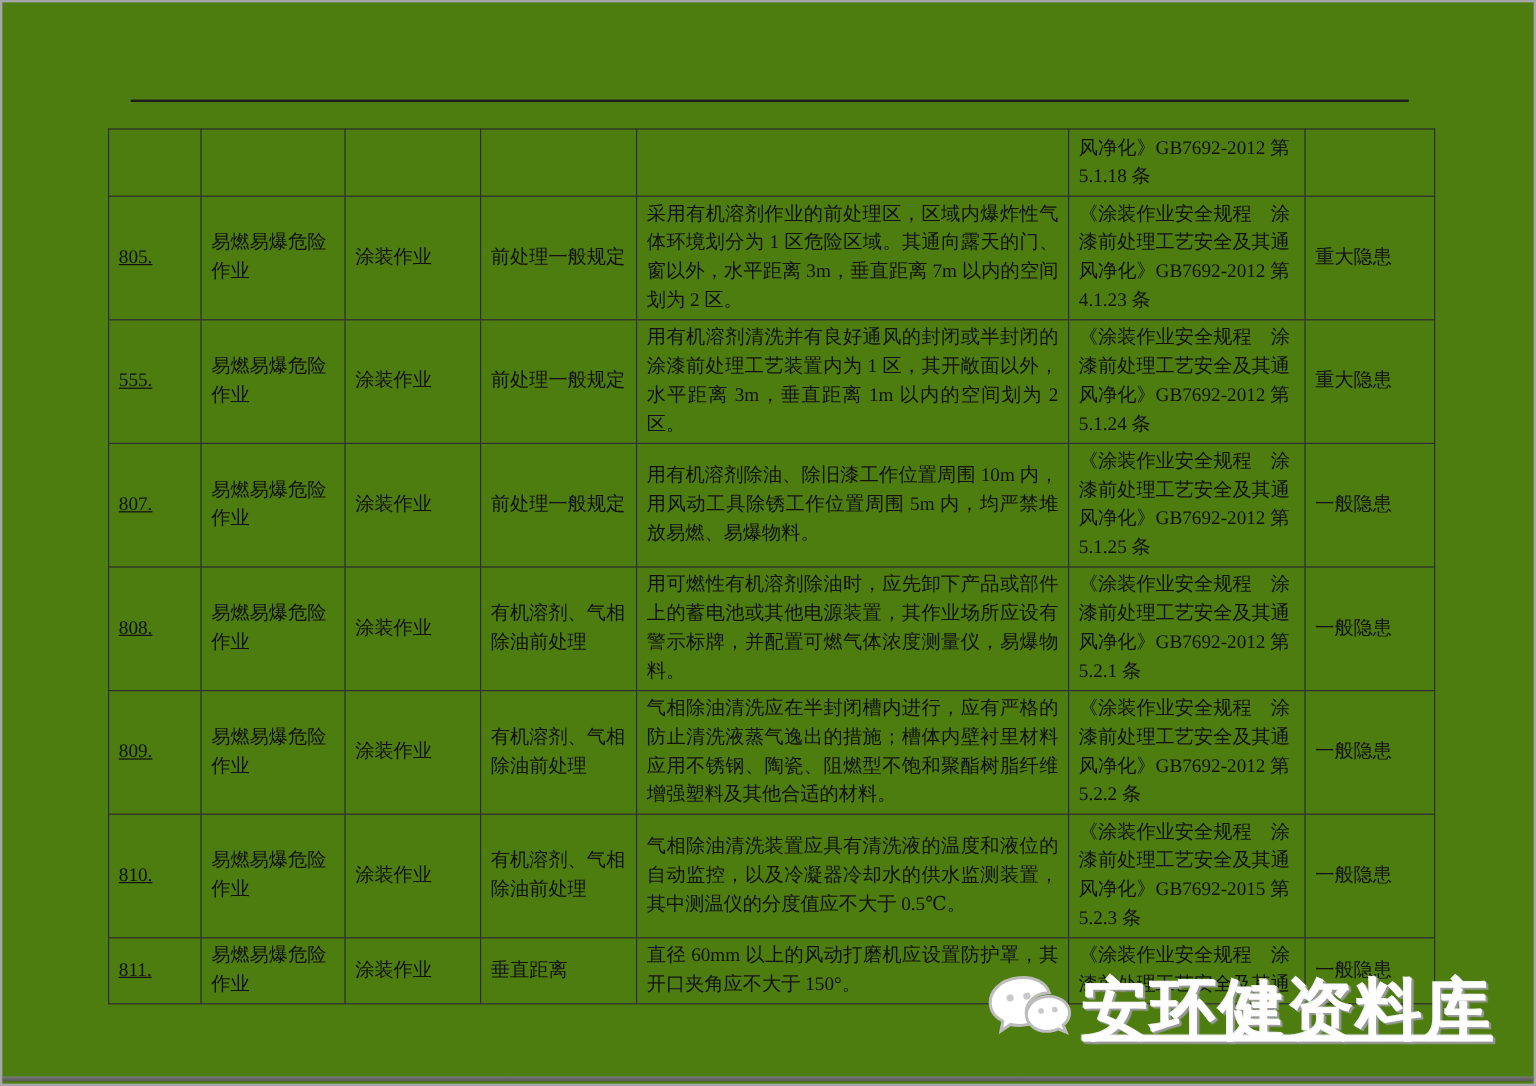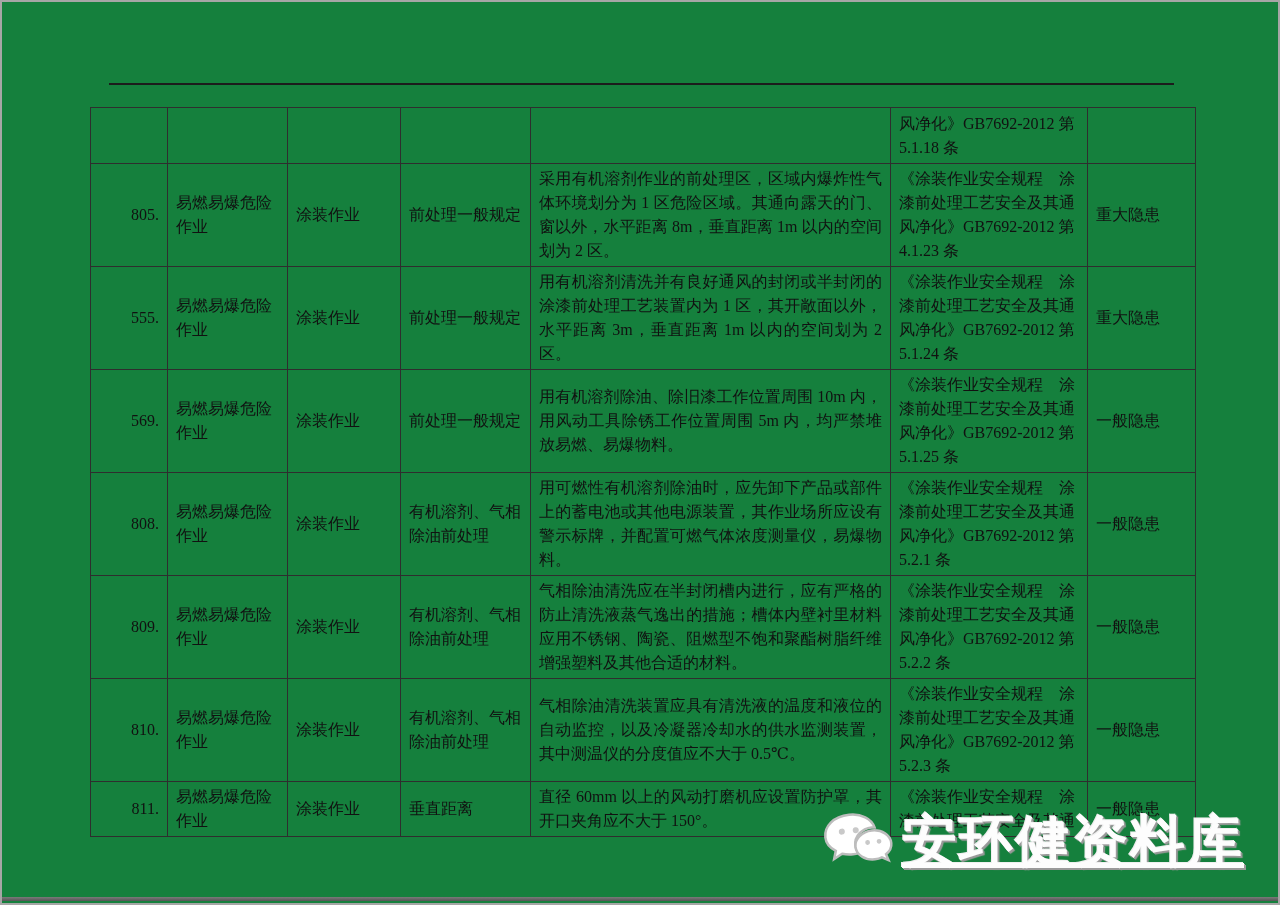--- a/index.html
+++ b/index.html
@@ -1,19 +1,19 @@
 <!DOCTYPE html>
 <html><head>
 <meta charset="utf-8">
 <style>
   html,body{margin:0;padding:0;background:#e8e8e8;}
   .page{
     position:relative;
     width:1280px;height:905px;
-    background:#15803d;
+    background:#4d7c0f;
     border:2px solid #a6a6a6;
     box-sizing:border-box;
     overflow:hidden;
     font-family:"Liberation Serif","DejaVu Serif",serif;
     color:#111;
   }
   .top-rule{
     position:absolute;left:107px;top:81px;
     width:1065px;height:2px;background:#1c1c1c;
   }
@@ -23,21 +23,21 @@
     border-collapse:collapse;
   }
   table.hazard td{
     border:1px solid #2e2e2e;
     font-size:16px;line-height:24px;
     vertical-align:middle;
     padding:3px 8px;
     overflow:hidden;
     box-sizing:border-box;
   }
-  td.c-no{text-align:right;padding:3px 2px;}
+  td.c-no{text-align:left;padding:3px 2px;text-decoration:underline;}
   td.c-desc{text-align:justify;}
   td.c-reg{padding:3px 6px 3px 9px;}
   td.c-haz{padding-left:13px;}
   tr.partial td{vertical-align:top;padding-top:4px;white-space:pre-line;}
   .watermark{
     position:absolute;right:34px;bottom:24px;
     display:flex;align-items:center;gap:8px;
     user-select:none;
   }
   .wm-text{
@@ -81,37 +81,37 @@
       <td class="c-reg">风净化》GB7692-2012 第
 5.1.18 条</td>
       <td class="c-haz"></td>
     </tr>
 
     <tr style="height:98px">
       <td class="c-no">805.</td>
       <td>易燃易爆危险作业</td>
       <td>涂装作业</td>
       <td>前处理一般规定</td>
-      <td class="c-desc">采用有机溶剂作业的前处理区，区域内爆炸性气体环境划分为 1 区危险区域。其通向露天的门、窗以外，水平距离 8m，垂直距离 1m 以内的空间划为 2 区。</td>
+      <td class="c-desc">采用有机溶剂作业的前处理区，区域内爆炸性气体环境划分为 1 区危险区域。其通向露天的门、窗以外，水平距离 3m，垂直距离 7m 以内的空间划为 2 区。</td>
       <td class="c-reg">《涂装作业安全规程　涂漆前处理工艺安全及其通风净化》GB7692-2012 第 4.1.23 条</td>
       <td class="c-haz">重大隐患</td>
     </tr>
 
     <tr style="height:97px">
       <td class="c-no">555.</td>
       <td>易燃易爆危险作业</td>
       <td>涂装作业</td>
       <td>前处理一般规定</td>
       <td class="c-desc">用有机溶剂清洗并有良好通风的封闭或半封闭的涂漆前处理工艺装置内为 1 区，其开敞面以外，水平距离 3m，垂直距离 1m 以内的空间划为 2 区。</td>
       <td class="c-reg">《涂装作业安全规程　涂漆前处理工艺安全及其通风净化》GB7692-2012 第 5.1.24 条</td>
       <td class="c-haz">重大隐患</td>
     </tr>
 
     <tr style="height:95px">
-      <td class="c-no">569.</td>
+      <td class="c-no">807.</td>
       <td>易燃易爆危险作业</td>
       <td>涂装作业</td>
       <td>前处理一般规定</td>
       <td class="c-desc">用有机溶剂除油、除旧漆工作位置周围 10m 内，用风动工具除锈工作位置周围 5m 内，均严禁堆放易燃、易爆物料。</td>
       <td class="c-reg">《涂装作业安全规程　涂漆前处理工艺安全及其通风净化》GB7692-2012 第 5.1.25 条</td>
       <td class="c-haz">一般隐患</td>
     </tr>
 
     <tr style="height:95px">
       <td class="c-no">808.</td>
@@ -132,21 +132,21 @@
       <td class="c-reg">《涂装作业安全规程　涂漆前处理工艺安全及其通风净化》GB7692-2012 第 5.2.2 条</td>
       <td class="c-haz">一般隐患</td>
     </tr>
 
     <tr style="height:90px">
       <td class="c-no">810.</td>
       <td>易燃易爆危险作业</td>
       <td>涂装作业</td>
       <td>有机溶剂、气相除油前处理</td>
       <td class="c-desc">气相除油清洗装置应具有清洗液的温度和液位的自动监控，以及冷凝器冷却水的供水监测装置，其中测温仪的分度值应不大于 0.5℃。</td>
-      <td class="c-reg">《涂装作业安全规程　涂漆前处理工艺安全及其通风净化》GB7692-2012 第 5.2.3 条</td>
+      <td class="c-reg">《涂装作业安全规程　涂漆前处理工艺安全及其通风净化》GB7692-2015 第 5.2.3 条</td>
       <td class="c-haz">一般隐患</td>
     </tr>
 
     <tr style="height:48px">
       <td class="c-no">811.</td>
       <td>易燃易爆危险作业</td>
       <td>涂装作业</td>
       <td>垂直距离</td>
       <td class="c-desc">直径 60mm 以上的风动打磨机应设置防护罩，其开口夹角应不大于 150°。</td>
       <td class="c-reg">《涂装作业安全规程　涂漆前处理工艺安全及其通</td>

